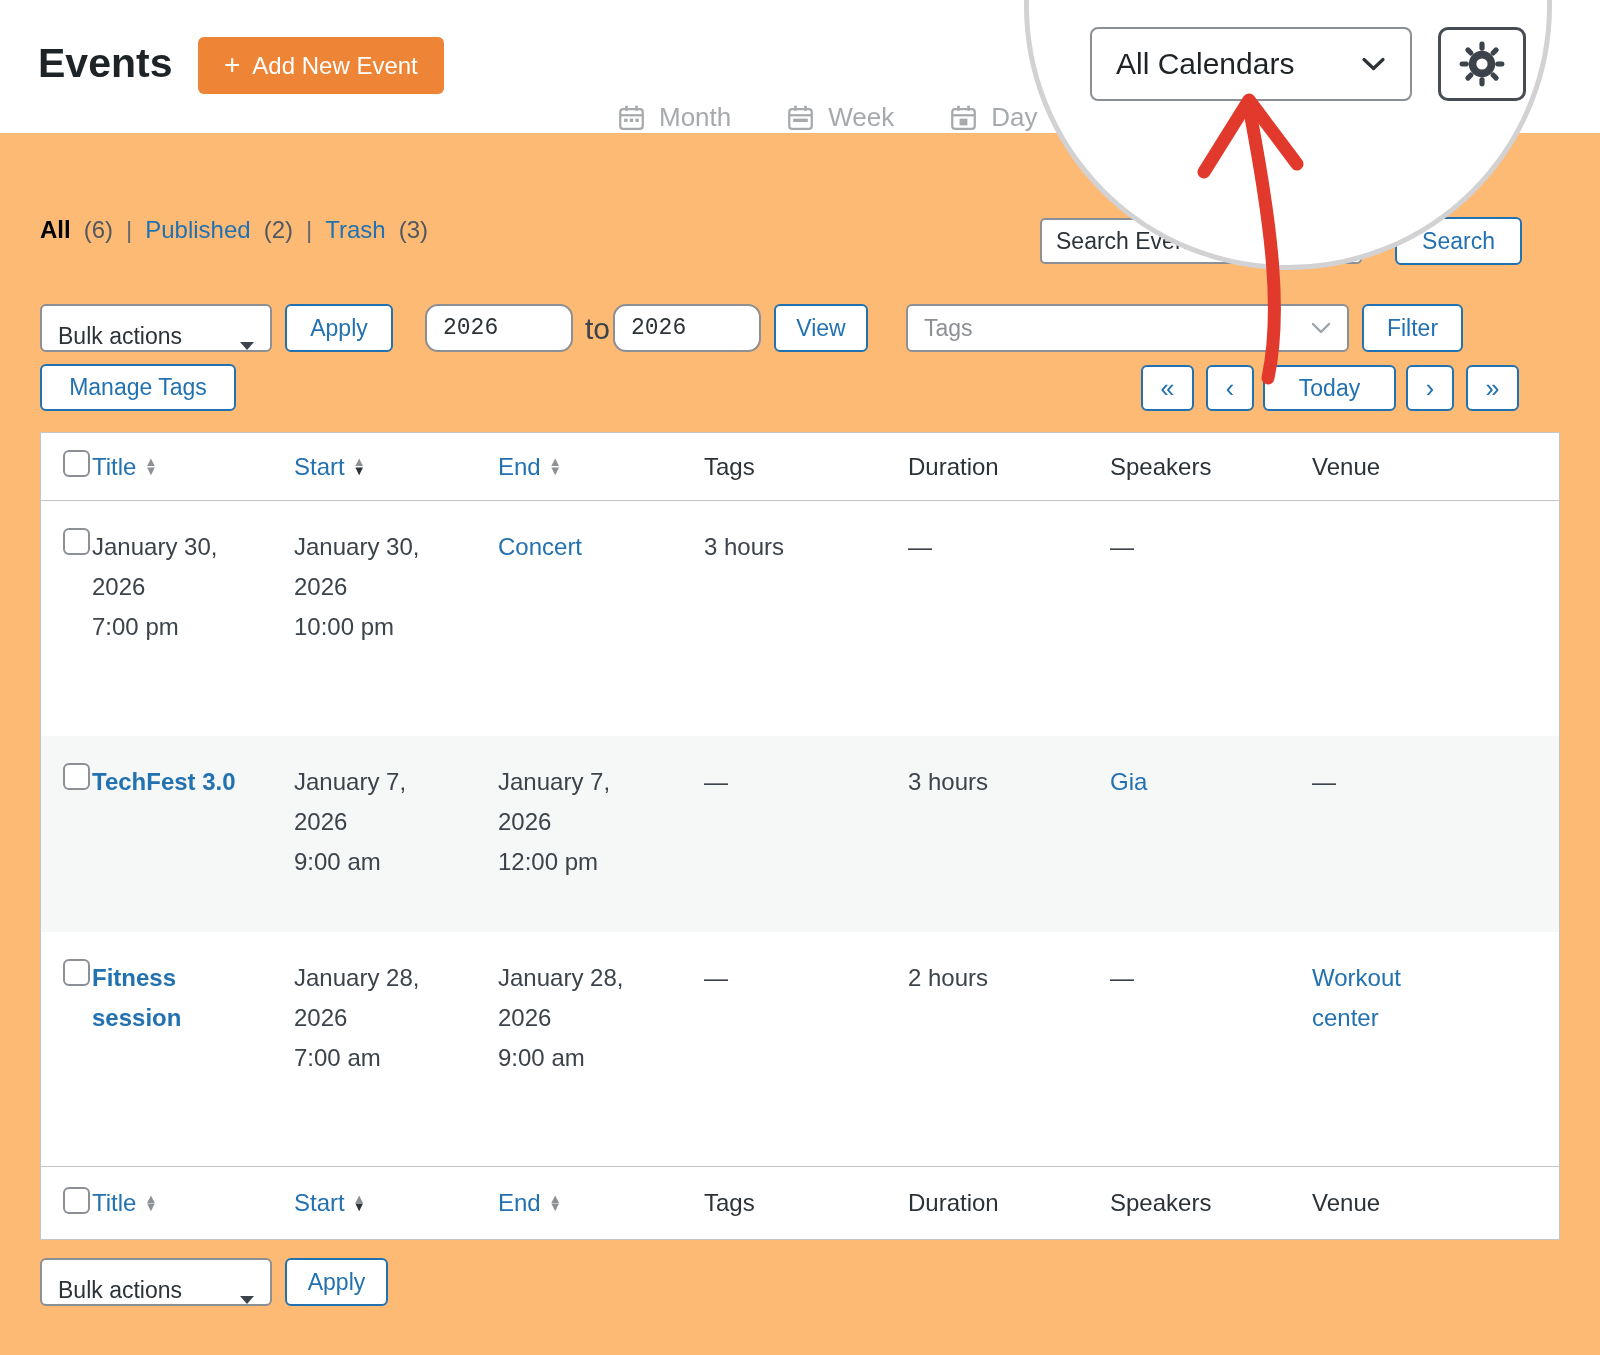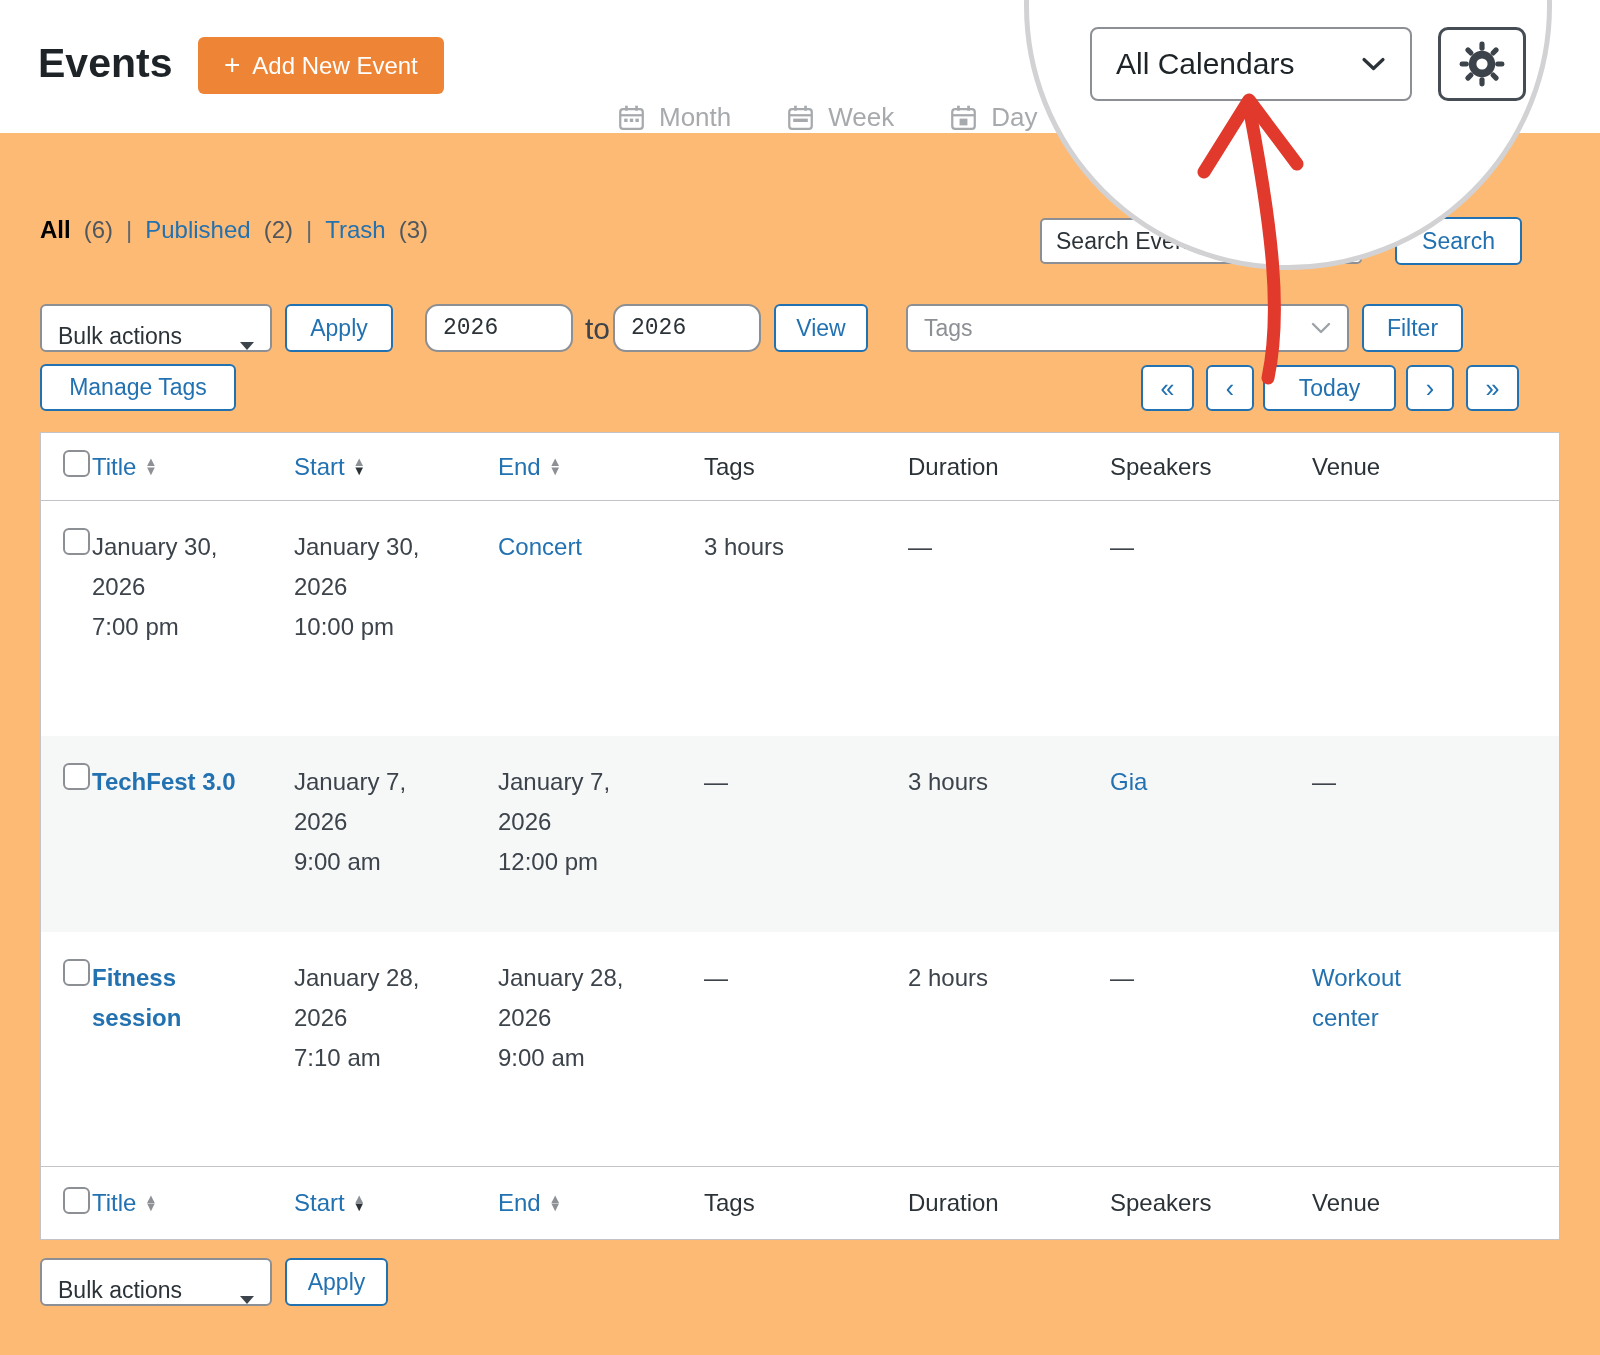--- a/index.html
+++ b/index.html
@@ -223,21 +223,21 @@
       <div class="cell">3 hours</div>
       <div class="cell"><a class="cell-link">Gia</a></div>
       <div class="cell">—</div>
     </div>
 
     <div class="grid trow r2">
       <div class="cell c-check"><span class="chk"></span></div>
       <div class="cell"><a class="title-link">Fitness session</a></div>
       <div class="cell datecol">
           <div>January 28, 2026</div>
-          <div>7:10 am</div>
+          <div>7:00 am</div>
         </div>
       <div class="cell datecol">
           <div>January 28, 2026</div>
           <div>9:00 am</div>
         </div>
       <div class="cell">—</div>
       <div class="cell">2 hours</div>
       <div class="cell">—</div>
       <div class="cell"><a class="cell-link">Workout center</a></div>
     </div>

